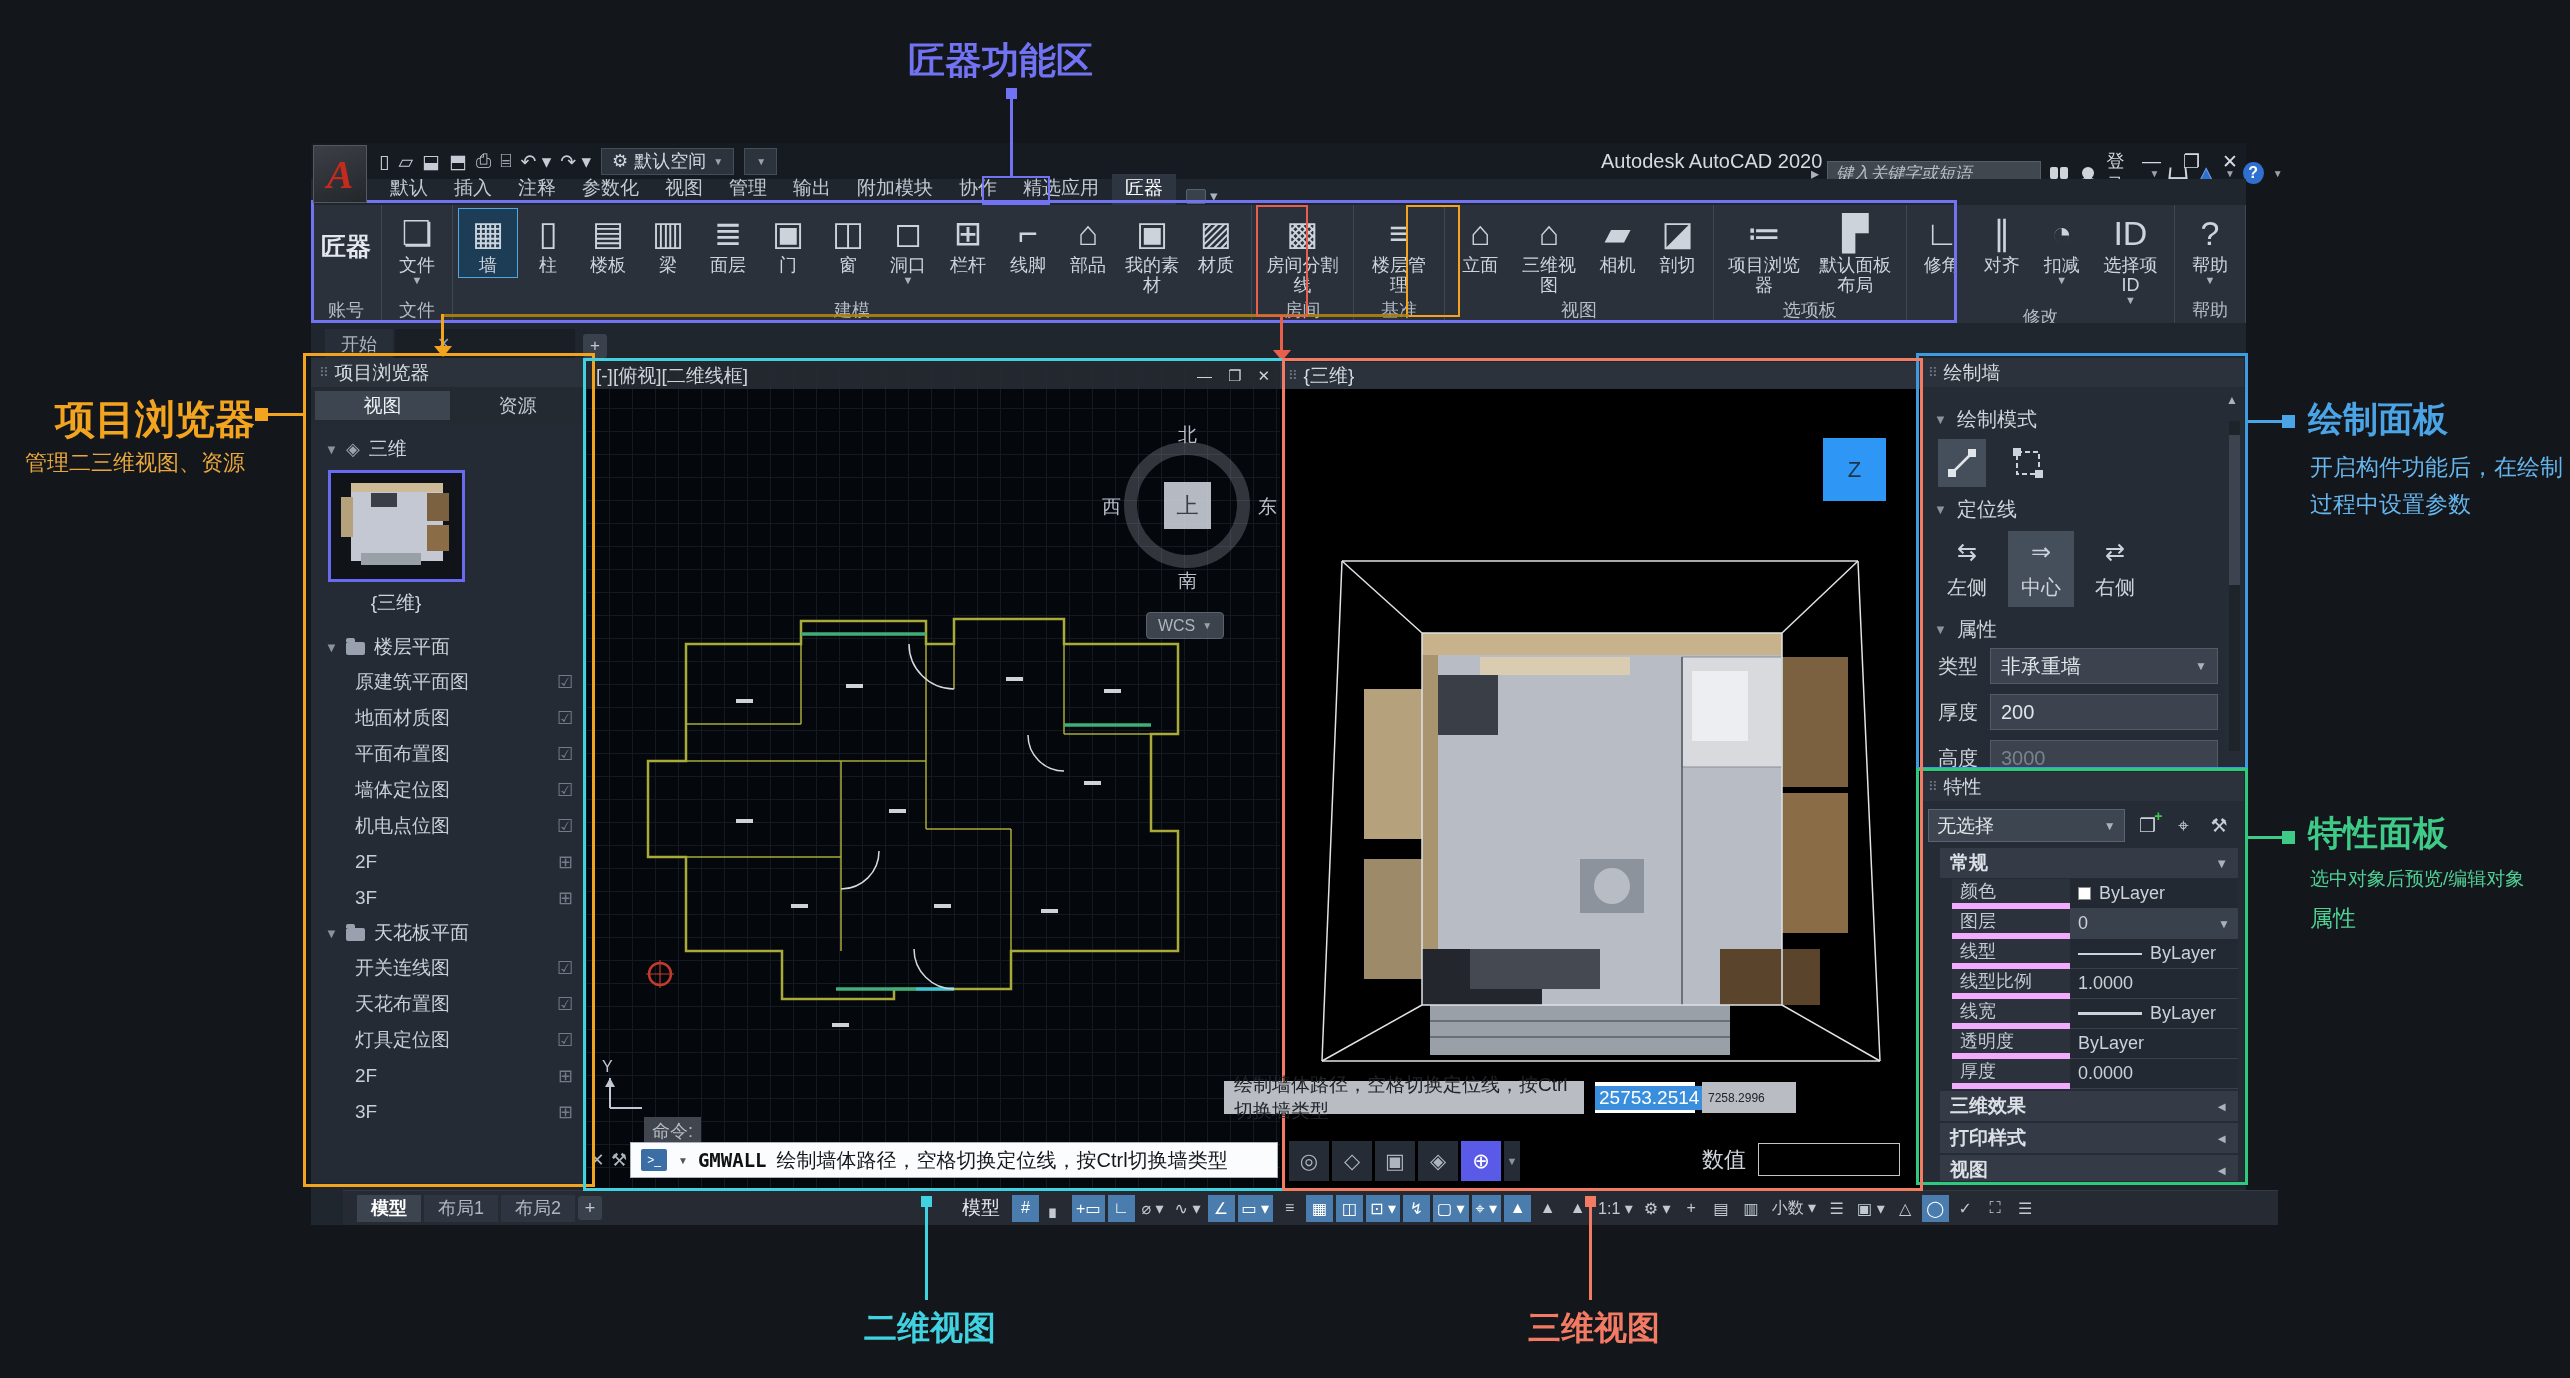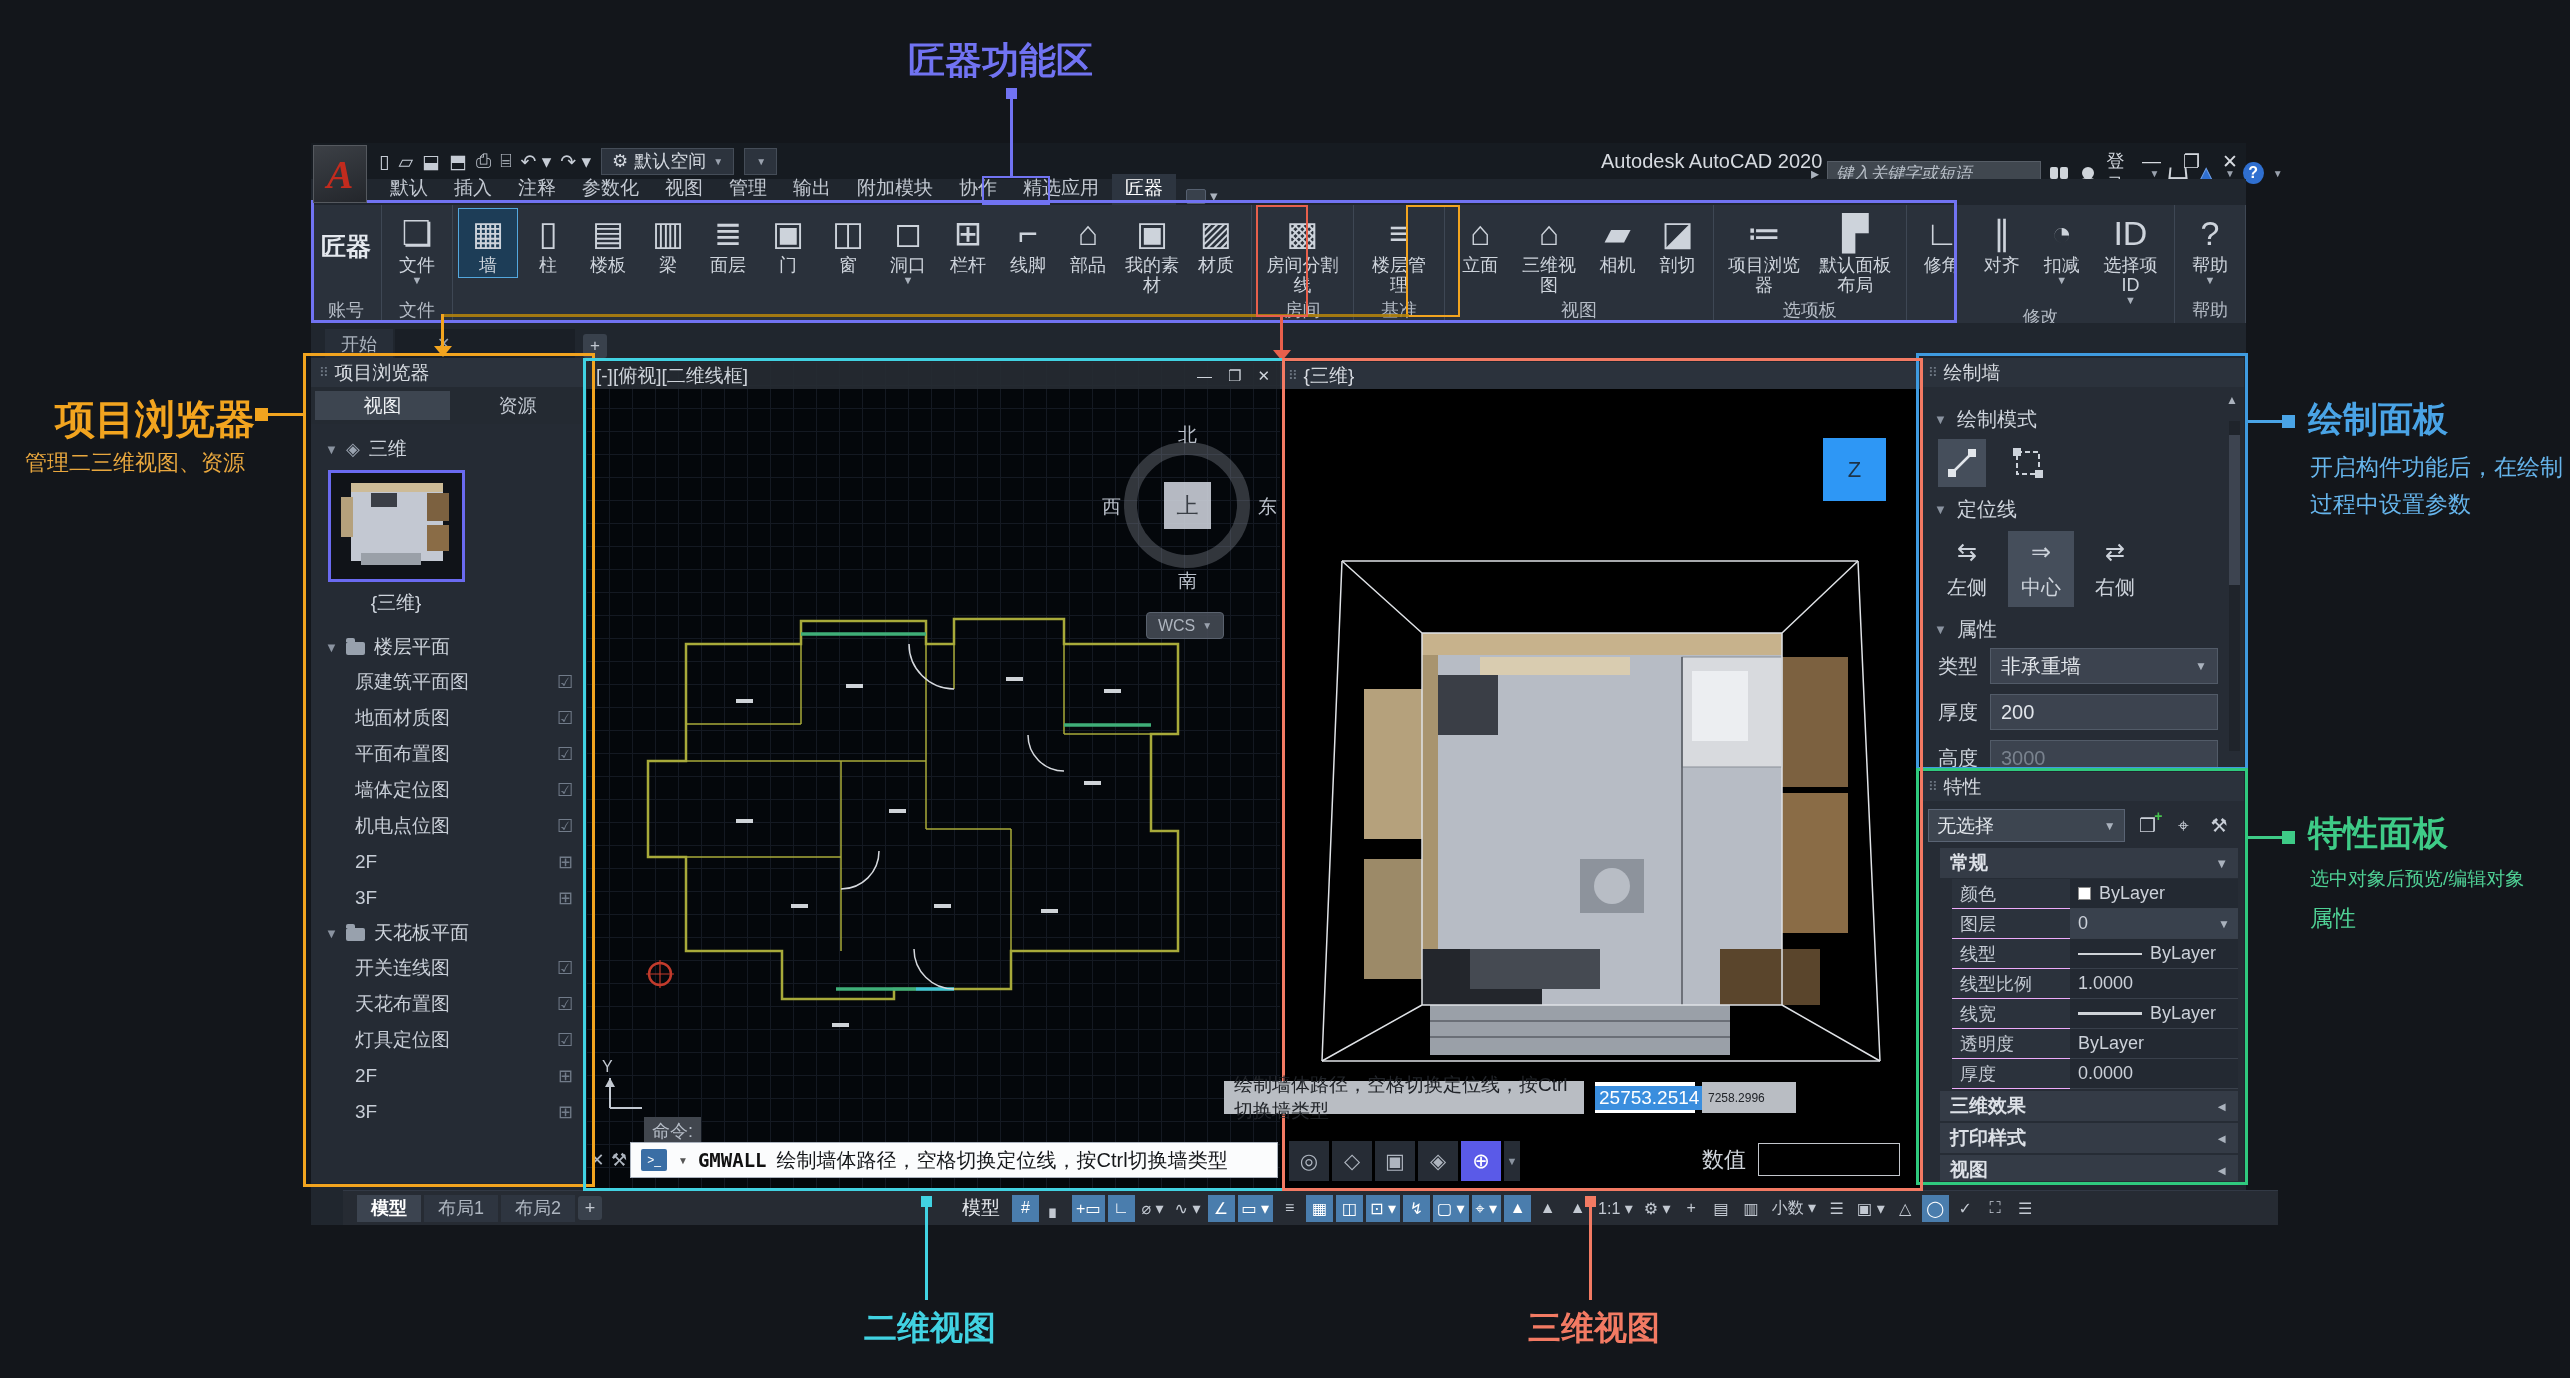--- a/index.html
+++ b/index.html
@@ -140,21 +140,21 @@
   .selrow{display:flex;align-items:center;gap:10px;margin:8px 6px 6px 0;}
   .selbox{width:198px;height:33px;background:#3d4550;border:1px solid #5a6474;display:flex;align-items:center;
     padding:0 8px;color:#e2e6eb;font-size:19px;}
   .selbox .dd{margin-left:auto;font-size:12px;color:#aab2bd;}
   .selic{width:26px;text-align:center;font-size:19px;color:#c9cfd8;position:relative;}
   .selic .plus{position:absolute;right:-2px;top:-6px;color:#47c24e;font-size:14px;font-weight:bold;}
   .grphead{height:30px;background:#343b46;display:flex;align-items:center;padding:0 10px;color:#dde1e7;font-size:19px;
     font-weight:bold;margin:0 0 1px 12px;}
   .grphead .car{margin-left:auto;font-weight:normal;color:#aab2bd;font-size:13px;}
   .prow{display:flex;height:30px;margin-left:24px;font-size:18px;}
-  .plab{width:118px;background:#2b323c;display:flex;align-items:center;padding:0 8px;color:#c3c9d2;border-bottom:1px solid #f0abfc;}
+  .plab{width:118px;background:#2b323c;display:flex;align-items:center;padding:0 8px;color:#c3c9d2;border-bottom:6px solid #f0abfc;}
   .pval{flex:1;background:#232932;display:flex;align-items:center;gap:8px;padding:0 8px;color:#ccd1d9;border-bottom:1px solid #39404b;}
   .pval.hl{background:#39414d;}
   .pval .dd{margin-left:auto;font-size:12px;color:#aab2bd;}
   .sw{width:13px;height:13px;background:#fff;border:1px solid #888;}
   .lnsample{width:64px;border-top:2px solid #cfd3d8;}
   .lnsample.thick{border-top-width:3px;}
   
   .statusbar{position:absolute;left:0;top:1047px;width:100%;height:35px;background:#262b33;border-top:1px solid #323945;
     display:flex;align-items:center;font-size:18px;margin-left:32px;}
   .ltabs{display:flex;align-items:center;gap:3px;padding-left:14px;}
@@ -318,20 +318,21 @@
               </div>
               <div class="rbtn">
                 <div class="ricon">▣</div>
                 <div class="rlabel">我的素材</div>
               </div>
               <div class="rbtn">
                 <div class="ricon">▨</div>
                 <div class="rlabel">材质</div>
               </div>
             </div>
+            <div class="rglabel">建模</div>
           </div>
           <div class="rgroup">
             <div class="ritems">
               <div class="rbtn">
                 <div class="ricon">▩</div>
                 <div class="rlabel">房间分割线</div>
               </div>
             </div>
             <div class="rglabel">房间</div>
           </div>

